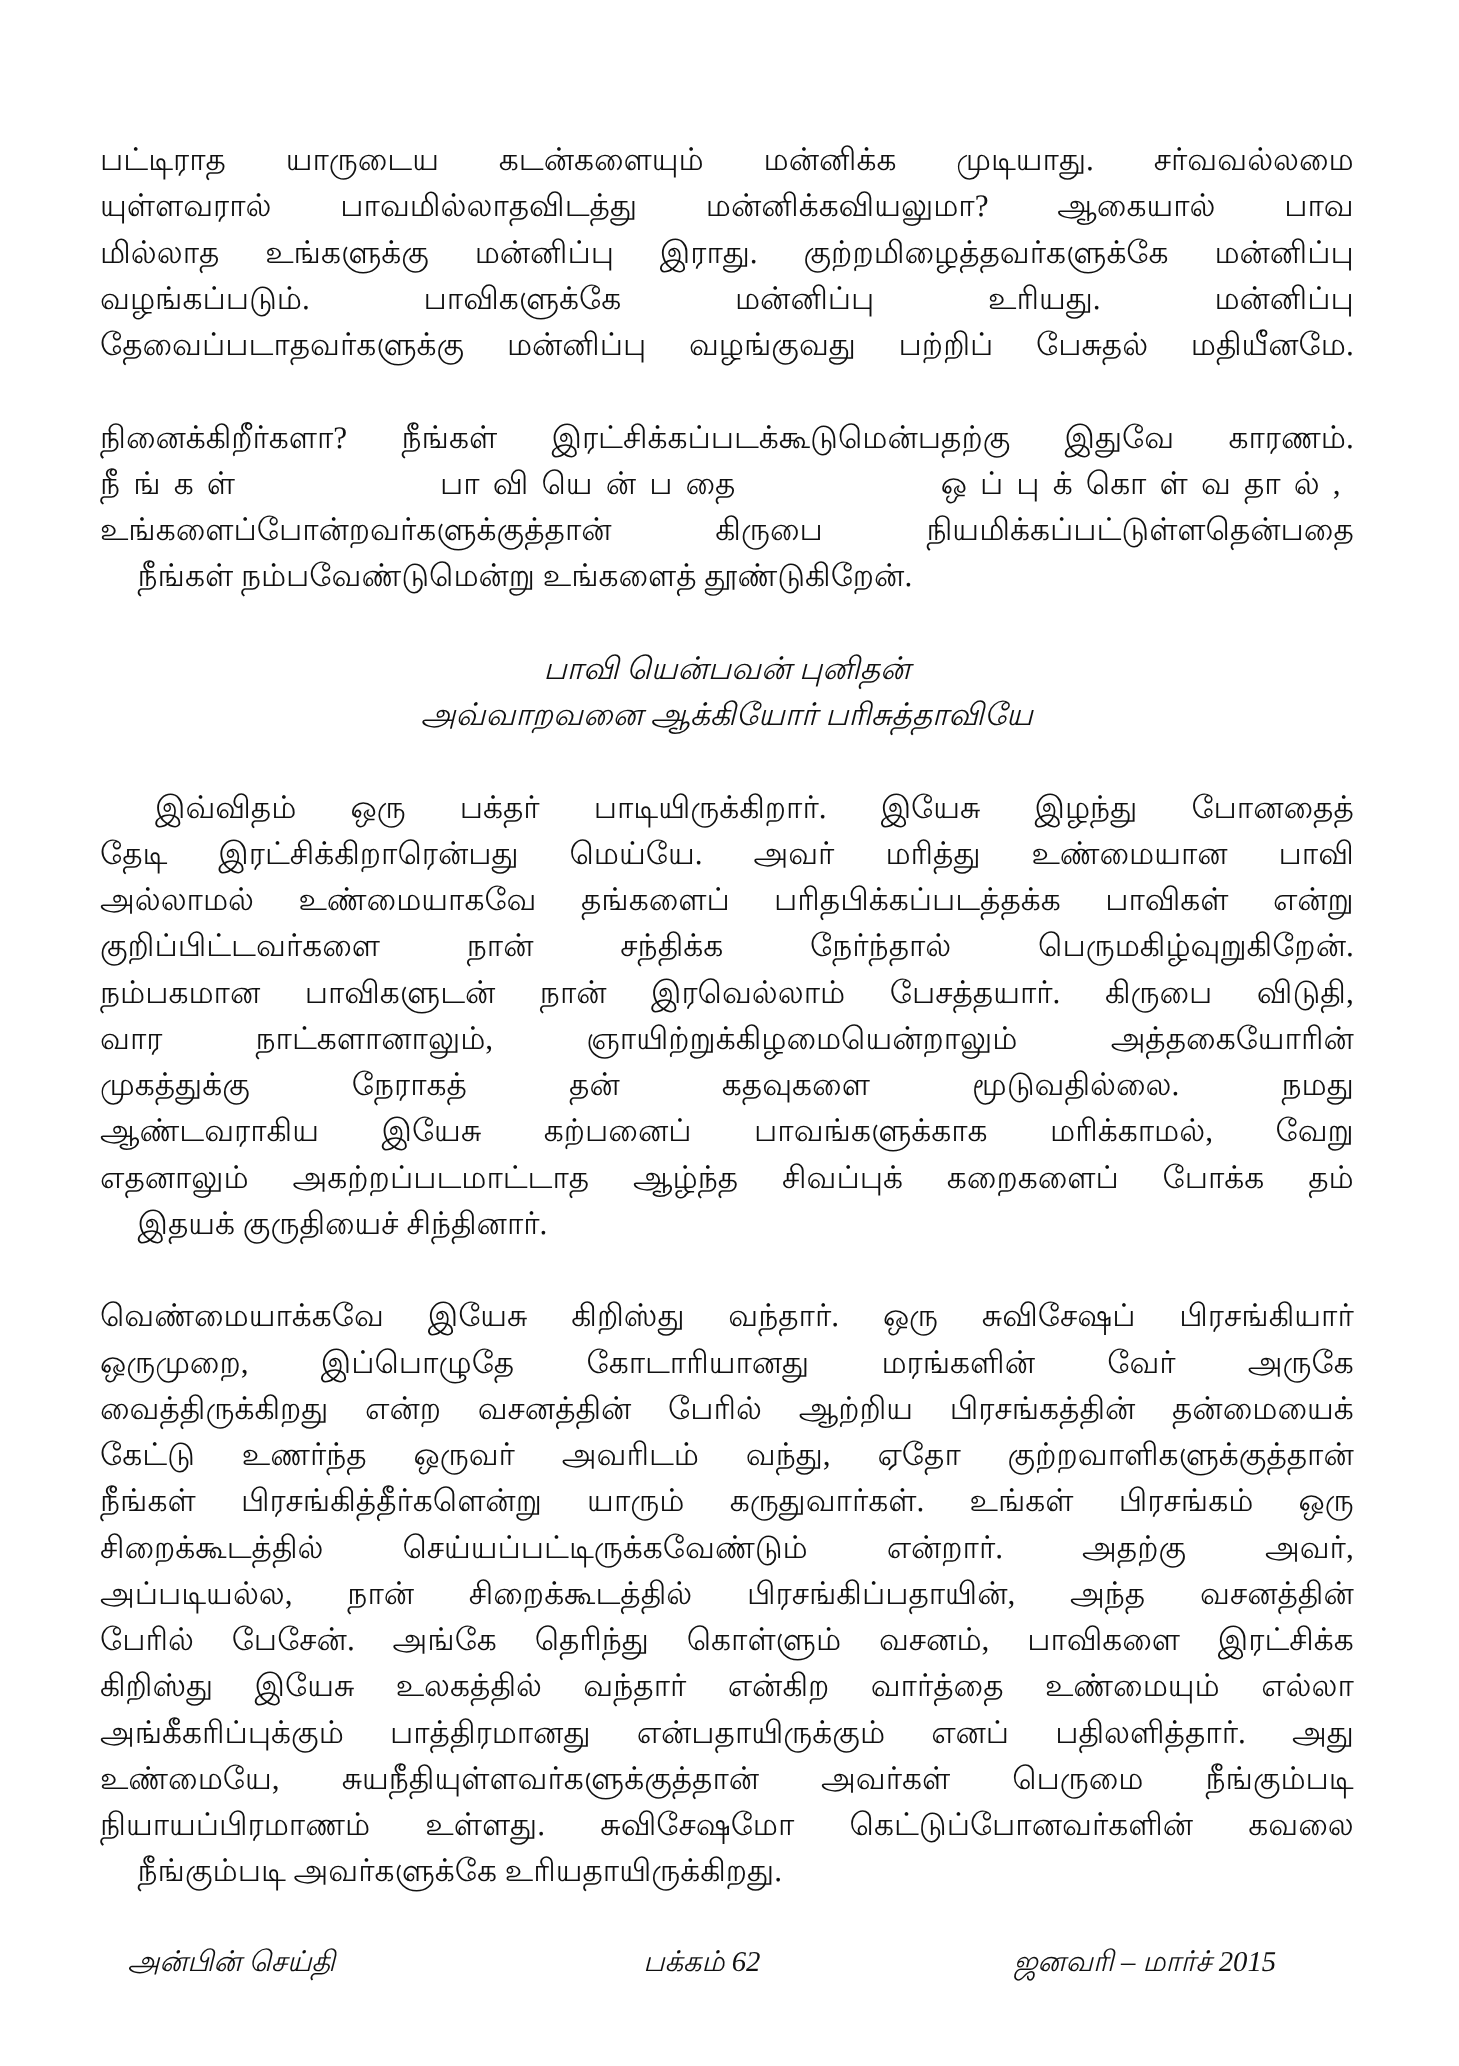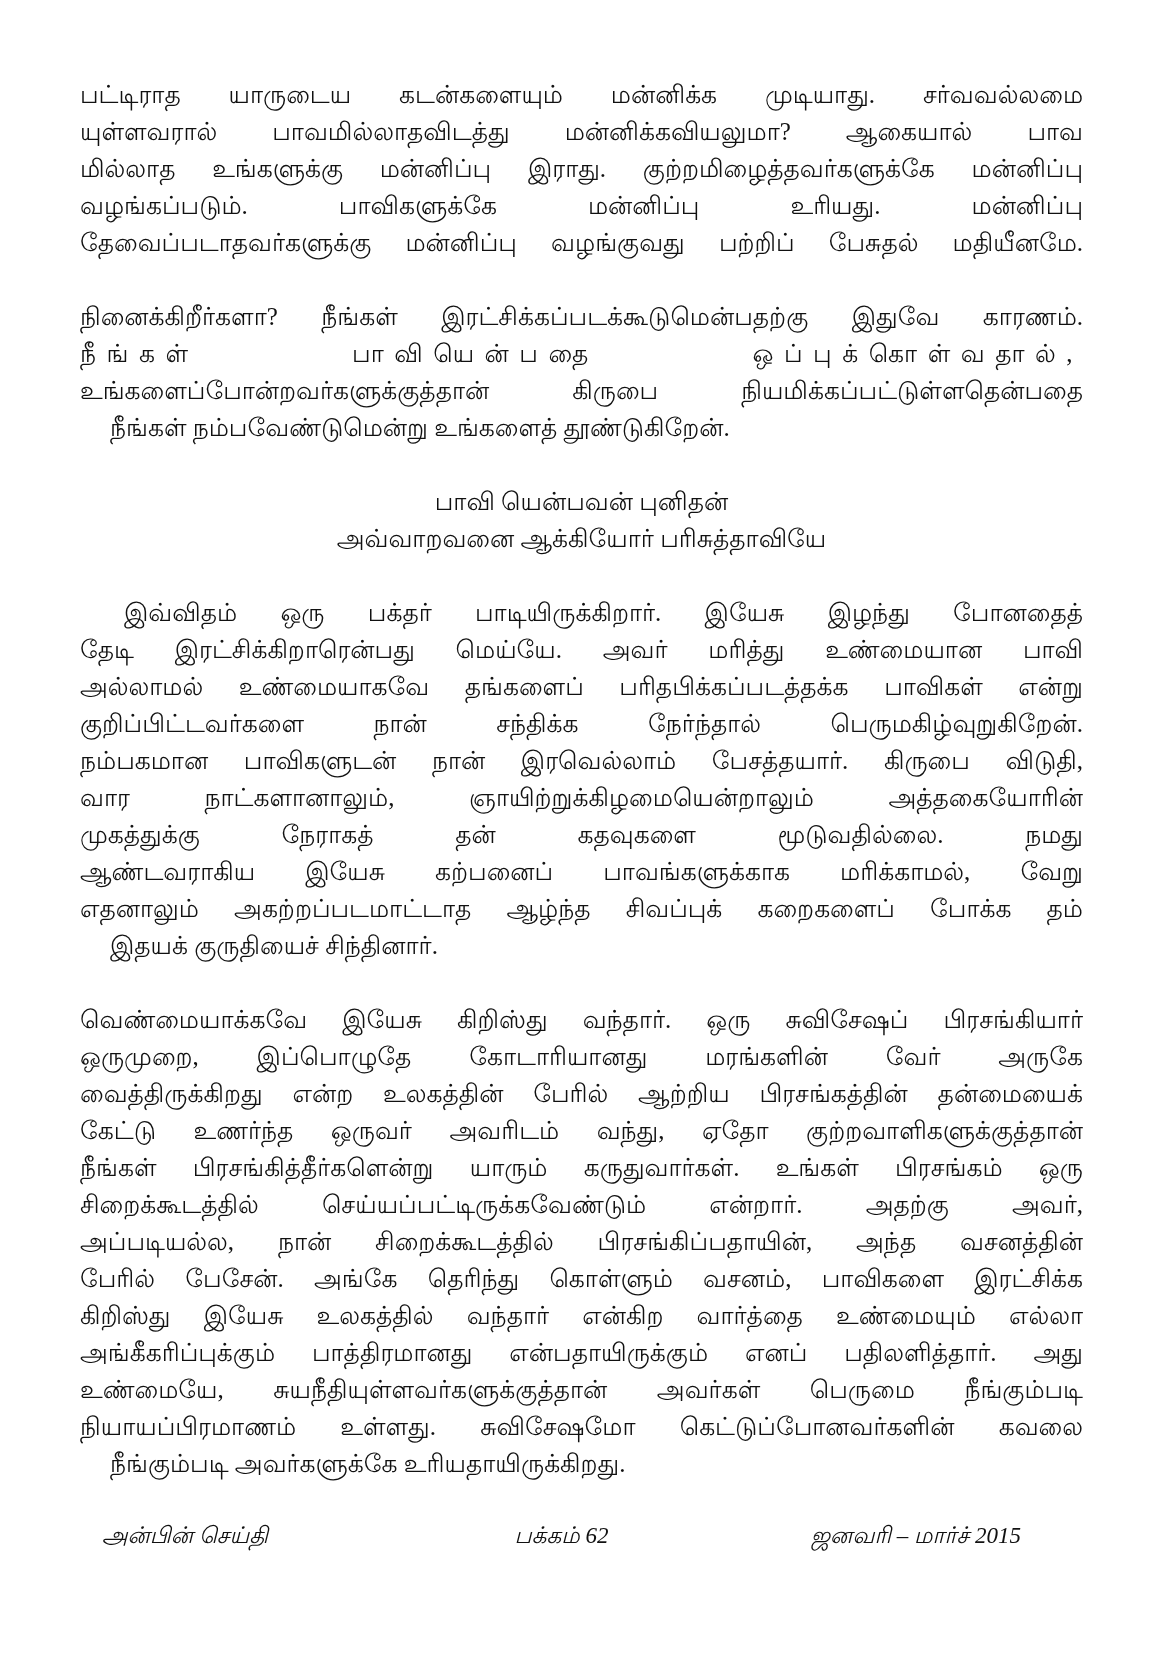--- a/index.html
+++ b/index.html
@@ -11,21 +11,21 @@
     width: 1167px;
     height: 1653px;
     overflow: hidden;
     font-family: "Liberation Serif", "DejaVu Serif", serif;
     color: #111111;
   }
   .page {
     box-sizing: border-box;
     width: 1167px;
     height: 1653px;
-    padding: 76px 84px 0 80px;
+    padding: 110px 84px 0 80px;
     background: #ffffff;
     border-radius: 15px;
   }
   .para {
     margin: 0 0 37px 0;
   }
   .line {
     font-size: 25px;
     line-height: 37px;
     white-space: normal;
@@ -44,20 +44,21 @@
   .line.spread {
     letter-spacing: 0.42em;
   }
   .verse {
     margin: 0 0 37px 0;
   }
   .verse-line {
     font-size: 25px;
     line-height: 37px;
     text-align: center;
+    font-style: italic;
   }
   .footer {
     display: flex;
     align-items: baseline;
     margin-top: 2px;
     font-style: italic;
     font-size: 23px;
     line-height: 34px;
   }
   .footer .f-left {
@@ -109,21 +110,21 @@
     <div class="line">வார நாட்களானாலும், ஞாயிற்றுக்கிழமையென்றாலும் அத்தகையோரின்</div>
     <div class="line">முகத்துக்கு நேராகத் தன் கதவுகளை மூடுவதில்லை. நமது</div>
     <div class="line">ஆண்டவராகிய இயேசு கற்பனைப் பாவங்களுக்காக மரிக்காமல், வேறு</div>
     <div class="line">எதனாலும் அகற்றப்படமாட்டாத ஆழ்ந்த சிவப்புக் கறைகளைப் போக்க தம்</div>
     <div class="line end">இதயக் குருதியைச் சிந்தினார்.</div>
   </div>
 
   <div class="para">
     <div class="line">வெண்மையாக்கவே இயேசு கிறிஸ்து வந்தார். ஒரு சுவிசேஷப் பிரசங்கியார்</div>
     <div class="line">ஒருமுறை, இப்பொழுதே கோடாரியானது மரங்களின் வேர் அருகே</div>
-    <div class="line">வைத்திருக்கிறது என்ற உலகத்தின் பேரில் ஆற்றிய பிரசங்கத்தின் தன்மையைக்</div>
+    <div class="line">வைத்திருக்கிறது என்ற வசனத்தின் பேரில் ஆற்றிய பிரசங்கத்தின் தன்மையைக்</div>
     <div class="line">கேட்டு உணர்ந்த ஒருவர் அவரிடம் வந்து, ஏதோ குற்றவாளிகளுக்குத்தான்</div>
     <div class="line">நீங்கள் பிரசங்கித்தீர்களென்று யாரும் கருதுவார்கள். உங்கள் பிரசங்கம் ஒரு</div>
     <div class="line">சிறைக்கூடத்தில் செய்யப்பட்டிருக்கவேண்டும் என்றார். அதற்கு அவர்,</div>
     <div class="line">அப்படியல்ல, நான் சிறைக்கூடத்தில் பிரசங்கிப்பதாயின், அந்த வசனத்தின்</div>
     <div class="line">பேரில் பேசேன். அங்கே தெரிந்து கொள்ளும் வசனம், பாவிகளை இரட்சிக்க</div>
     <div class="line">கிறிஸ்து இயேசு உலகத்தில் வந்தார் என்கிற வார்த்தை உண்மையும் எல்லா</div>
     <div class="line">அங்கீகரிப்புக்கும் பாத்திரமானது என்பதாயிருக்கும் எனப் பதிலளித்தார். அது</div>
     <div class="line">உண்மையே, சுயநீதியுள்ளவர்களுக்குத்தான் அவர்கள் பெருமை நீங்கும்படி</div>
     <div class="line">நியாயப்பிரமாணம் உள்ளது. சுவிசேஷமோ கெட்டுப்போனவர்களின் கவலை</div>
     <div class="line end">நீங்கும்படி அவர்களுக்கே உரியதாயிருக்கிறது.</div>

